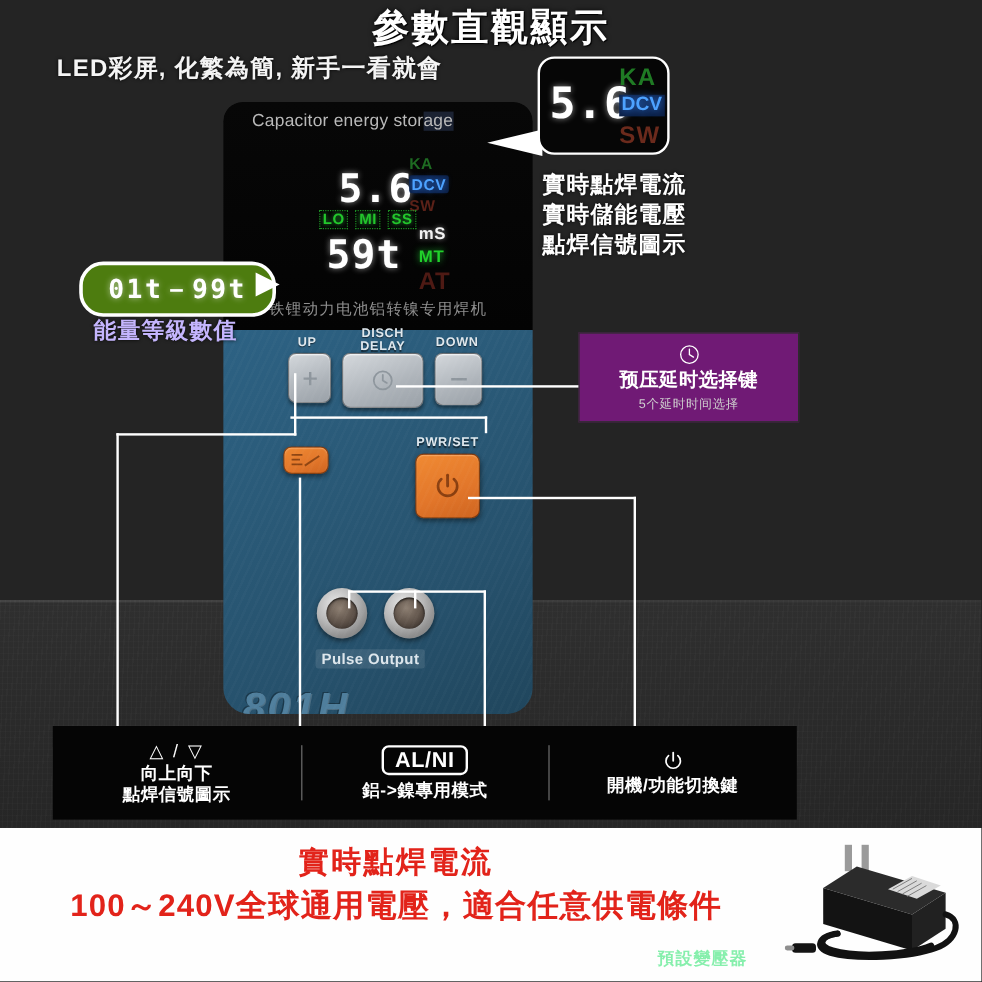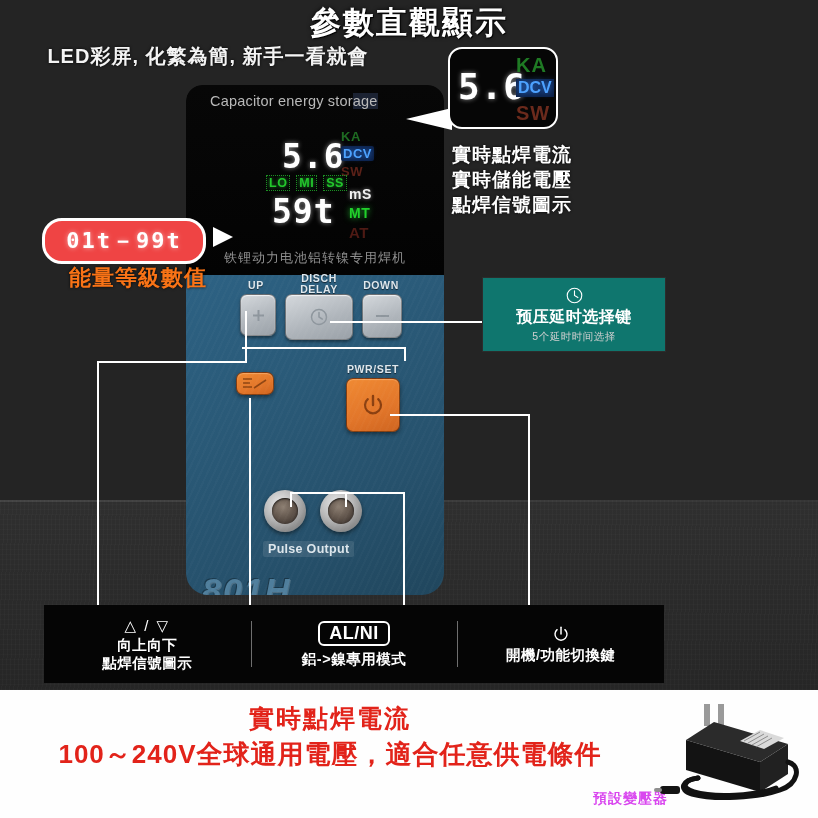--- a/index.html
+++ b/index.html
@@ -78,21 +78,21 @@
   .val-top{position:absolute;left:96px;top:52px;font-size:33px;}
   .val-bot{position:absolute;left:86px;top:107px;font-size:33px;}
 
   .unit{position:absolute;font-size:13px;font-weight:bold;letter-spacing:.5px;}
   .u-ka {left:155px;top:44px;color:#1e6b22;}
   .u-dcv{left:155px;top:61px;color:#4da2ff;background:#0b1f45;padding:0 2px;border-radius:2px;
          text-shadow:0 0 6px rgba(60,140,255,.9);}
   .u-sw {left:155px;top:79px;color:#5b2118;}
   .u-ms {left:163px;top:101px;color:#f2f2f2;font-size:14px;text-shadow:0 0 4px rgba(255,255,255,.5);}
   .u-mt {left:163px;top:120px;color:#21d12b;font-size:14px;text-shadow:0 0 6px rgba(40,220,60,.8);}
-  .u-at {left:163px;top:139px;color:#4e1a14;font-size:15px;}
+  .u-at {left:163px;top:139px;color:#4e1a14;font-size:20px;}
 
   .lomiss{
     position:absolute;left:80px;top:90px;display:flex;gap:6px;
   }
   .lomiss i{
     font-style:normal;font-size:12.5px;font-weight:bold;color:#23c62c;
     border:1px dotted #1d8f24;padding:0 2px;letter-spacing:.5px;
     text-shadow:0 0 4px rgba(40,220,60,.7);
   }
 
@@ -150,47 +150,47 @@
   .bubble-r .dcv{position:absolute;left:66px;top:30px;font-size:16px;font-weight:bold;color:#4da2ff;
                  background:#0b1f45;padding:0 2px;text-shadow:0 0 7px rgba(60,140,255,.95);}
   .bubble-r .sw {position:absolute;left:66px;top:53px;font-size:20px;font-weight:bold;color:#6b2a1c;letter-spacing:1px;}
   .bub-tail-r{
     position:absolute;left:406px;top:108px;width:0;height:0;
     border-top:11px solid transparent;border-bottom:11px solid transparent;
     border-right:46px solid #ffffff;
   }
 
   .bubble-l{
-    position:absolute;left:42px;top:218px;width:158px;height:40px;
-    background:#ef4444;border:3px solid #ffffff;border-radius:20px;
+    position:absolute;left:66px;top:218px;width:158px;height:40px;
+    background:#4d7c0f;border:3px solid #ffffff;border-radius:20px;
     display:flex;align-items:center;justify-content:center;
   }
   .bubble-l .val{font-size:22px;letter-spacing:2px;}
   .bub-tail-l{
     position:absolute;left:213px;top:227px;width:0;height:0;
     border-top:10px solid transparent;border-bottom:10px solid transparent;
     border-left:20px solid #ffffff;
   }
   .lbl-energy{
     position:absolute;left:48px;top:263px;width:180px;text-align:center;
-    font-size:22px;font-weight:bold;color:#f97316;letter-spacing:1px;
+    font-size:19px;font-weight:bold;color:#c4b5fd;letter-spacing:1px;
     text-shadow:0 0 3px rgba(0,0,0,.9);
   }
 
   
   .ann-right{
     position:absolute;left:452px;top:142px;
     font-size:19px;font-weight:bold;color:#ffffff;line-height:25px;letter-spacing:1px;
     text-shadow:0 0 3px rgba(0,0,0,.9);
   }
 
   
   .note-box{
     position:absolute;left:482px;top:277px;width:182px;height:73px;
-    background:#0f766e;border:1px solid #2c2c2c;
+    background:#701a75;border:1px solid #2c2c2c;
     display:flex;flex-direction:column;align-items:center;justify-content:center;gap:2px;
   }
   .note-box .ttl{font-size:16px;font-weight:bold;color:#ffffff;letter-spacing:.5px;}
   .note-box .sub{font-size:10.5px;color:#cfcfcf;letter-spacing:.5px;}
 
   
   .ln{position:absolute;background:#ffffff;}
   .lnv{width:2px;}
   .lnh{height:2px;}
 
@@ -220,22 +220,22 @@
   
   .ban-1{
     position:absolute;left:0;top:702px;width:660px;text-align:center;
     font-size:25px;font-weight:bold;color:#e2231a;letter-spacing:2px;
   }
   .ban-2{
     position:absolute;left:0;top:737px;width:660px;text-align:center;
     font-size:26px;font-weight:bold;color:#e2231a;letter-spacing:1px;
   }
   .ban-cap{
-    position:absolute;left:548px;top:790px;width:120px;text-align:right;
-    font-size:14px;font-weight:bold;color:#d946ef;letter-spacing:1px;
+    position:absolute;left:548px;top:790px;width:120px;
+    font-size:14px;font-weight:bold;color:#86efac;letter-spacing:1px;
   }
   .adapter{position:absolute;left:648px;top:700px;width:164px;height:114px;}
 </style>
 </head>
 <body>
 
 <div id="root">
 
   <div class="bg-dark"></div>
   <div class="bg-table"></div>

